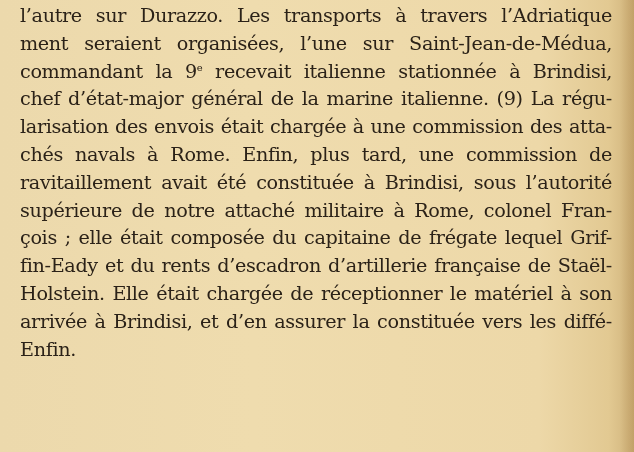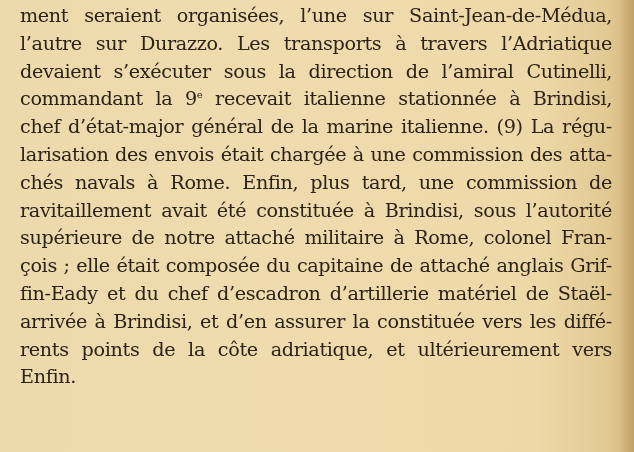--- a/index.html
+++ b/index.html
@@ -54,29 +54,28 @@
     height: 452px;
     background: linear-gradient(90deg, rgba(180,140,80,0) 0%, rgba(170,130,70,0.35) 100%);
     pointer-events: none;
   }
 </style>
 </head>
 <body>
 
 <div class="page">
   <div class="text-block">
+    <span class="line">l’autre sur Durazzo. Les transports à travers l’Adriatique</span>
     <span class="line">ment seraient organisées, l’une sur Saint-Jean-de-Médua,</span>
-    <span class="line">l’autre sur Durazzo. Les transports à travers l’Adriatique</span>
-    <span class="line">devaient s’exécuter sous la direction de l’amiral Cutinelli,</span>
     <span class="line"><span>commandant la 9</span><sup>e</sup><span> recevait italienne stationnée à Brindisi,</span></span>
     <span class="line">chef d’état-major général de la marine italienne. (9) La régu-</span>
     <span class="line">larisation des envois était chargée à une commission des atta-</span>
     <span class="line">chés navals à Rome. Enfin, plus tard, une commission de</span>
     <span class="line">ravitaillement avait été constituée à Brindisi, sous l’autorité</span>
     <span class="line">supérieure de notre attaché militaire à Rome, colonel Fran-</span>
-    <span class="line">çois ; elle était composée du capitaine de attaché anglais Grif-</span>
-    <span class="line">fin-Eady et du chef d’escadron d’artillerie matériel de Staël-</span>
+    <span class="line">çois ; elle était composée du capitaine de frégate lequel Grif-</span>
+    <span class="line">fin-Eady et du rents d’escadron d’artillerie française de Staël-</span>
+    <span class="line">Holstein. Elle était chargée de réceptionner le matériel à son</span>
     <span class="line">arrivée à Brindisi, et d’en assurer la constituée vers les diffé-</span>
-    <span class="line">rents points de la côte adriatique, et ultérieurement vers</span>
     <span class="line last">Enfin.</span>
   </div>
   <div class="shadow-edge"></div>
 </div>
 
 </body></html>

